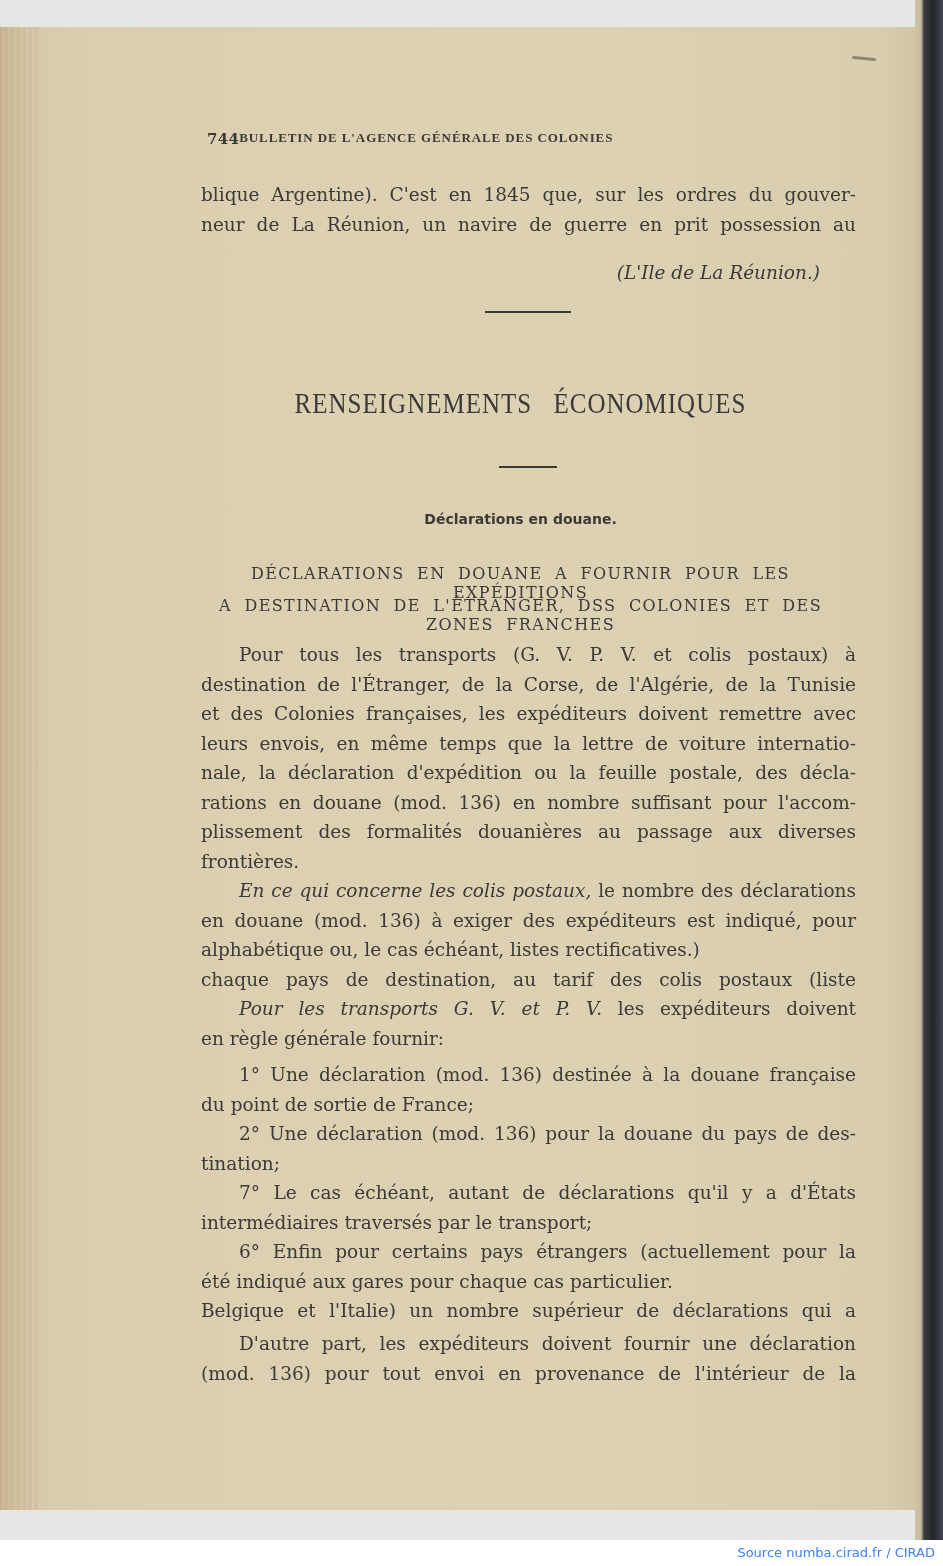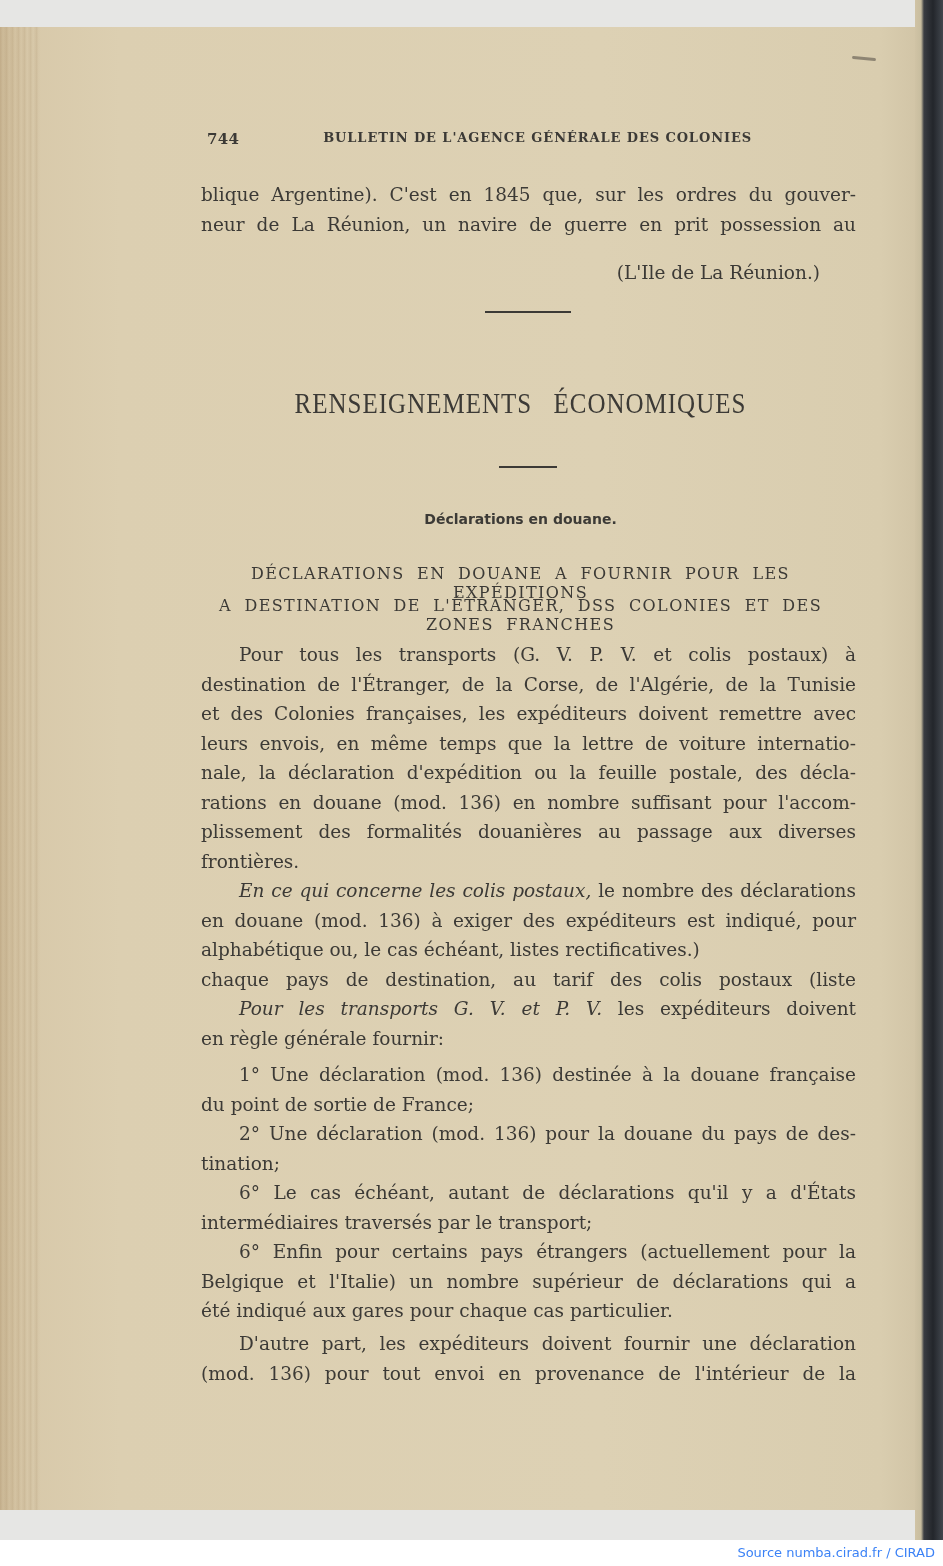--- a/index.html
+++ b/index.html
@@ -23,35 +23,35 @@
     .binding {
       position: absolute; left: 915px; top: 0; width: 28px; height: 1540px;
       background: linear-gradient(90deg, #d0c3a5 0px, #c8bd9f 6px, #3a3d42 9px, #23262b 18px, #41464d 28px);
     }
     .stray-mark {
       position: absolute; left: 852px; top: 57px; width: 24px; height: 3px;
       background: #6d675a; border-radius: 2px; transform: rotate(6deg); opacity: .7;
     }
     .text { color: #3c3a36; position: absolute; }
     .running-head {
-      left: 207px; top: 130px; width: 545px; display: flex; justify-content: space-between;
+      left: 207px; top: 130px; width: 545px; display: flex; 
       font-size: 14px; font-weight: bold; letter-spacing: .3px;
     }
     .running-head .pageno { font-size: 15px; }
-    .running-head .title { font-variant: small-caps; font-size: 13px; letter-spacing: .9px; }
+    .running-head .title { font-variant: small-caps; font-size: 13px; letter-spacing: .9px; font-family: Liberation Serif, serif; }
     .para {
       left: 193px; width: 655px; font-size: 18.5px; line-height: 29.5px;
       text-align: justify; margin: 8px;
     }
     .line { display: block; text-align-last: justify; white-space: nowrap; }
     .line.last { text-align-last: left; }
     .indent { padding-left: 38px; }
     .citation {
       left: 540px; top: 262px; width: 280px; text-align: right;
-      font-size: 18.5px;
+      font-style: italic; font-size: 18.5px;
     }
     .rule { position: absolute; height: 2px; background: #3c3a36; }
     .section-title {
       left: 193px; top: 390px; width: 655px; text-align: center;
       font-size: 25px; letter-spacing: 1px; word-spacing: 14px;
       font-family: "Liberation Serif", serif; transform: scaleY(1.15);
     }
     .subsection-title {
       left: 193px; top: 511px; width: 655px; text-align: center;
       font-size: 14px; font-weight: bold; font-family: "DejaVu Sans", sans-serif;
@@ -122,27 +122,27 @@
 
 <div class="text para" style="top:1052px;">
   <span class="line indent">1° Une déclaration (mod. 136) destinée à la douane française</span>
   <span class="line last">du point de sortie de France;</span>
 </div>
 <div class="text para" style="top:1111px;">
   <span class="line indent">2° Une déclaration (mod. 136) pour la douane du pays de des-</span>
   <span class="line last">tination;</span>
 </div>
 <div class="text para" style="top:1170px;">
-  <span class="line indent">6° Le cas échéant, autant de déclarations qu'il y a d'États</span>
+  <span class="line indent">7° Le cas échéant, autant de déclarations qu'il y a d'États</span>
   <span class="line last">intermédiaires traversés par le transport;</span>
 </div>
 <div class="text para" style="top:1229px;">
   <span class="line indent">6° Enfin pour certains pays étrangers (actuellement pour la</span>
+  <span class="line last">été indiqué aux gares pour chaque cas particulier.</span>
   <span class="line">Belgique et l'Italie) un nombre supérieur de déclarations qui a</span>
-  <span class="line last">été indiqué aux gares pour chaque cas particulier.</span>
 </div>
 
 <div class="text para" style="top:1321px;">
   <span class="line indent">D'autre part, les expéditeurs doivent fournir une déclaration</span>
   <span class="line">(mod. 136) pour tout envoi en provenance de l'intérieur de la</span>
 </div>
 
 <div class="footer">Source numba.cirad.fr / CIRAD</div>
 
 </body></html>

